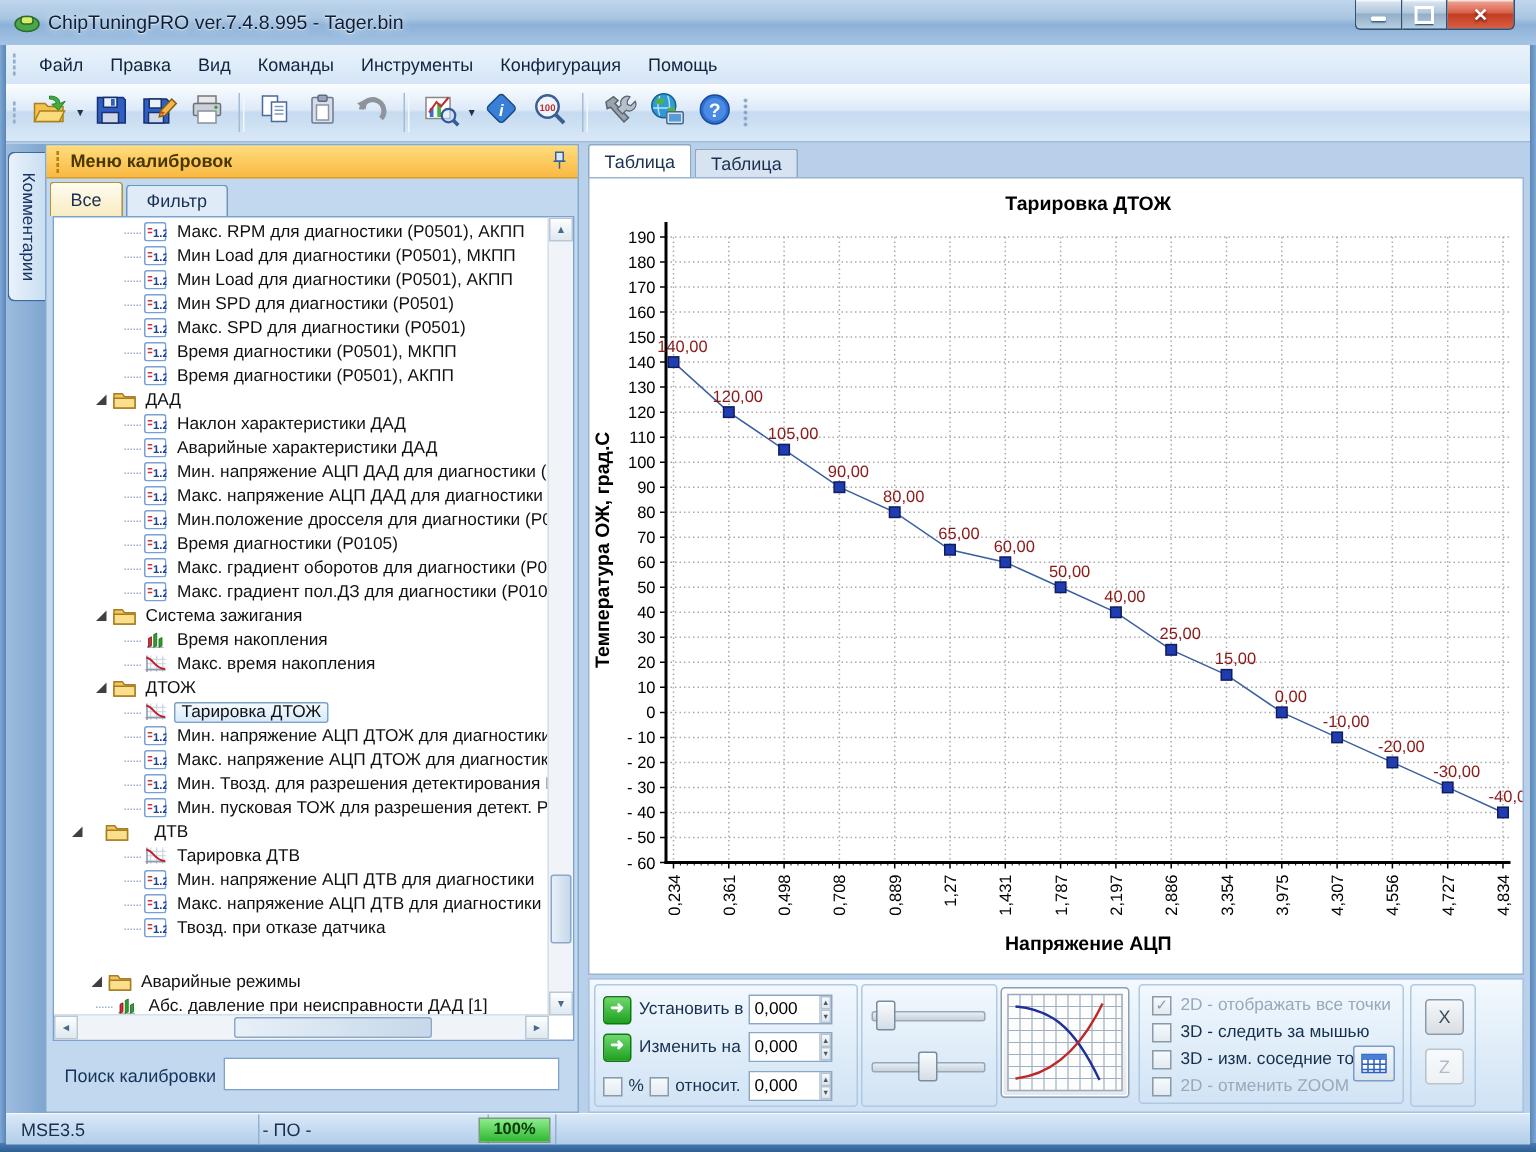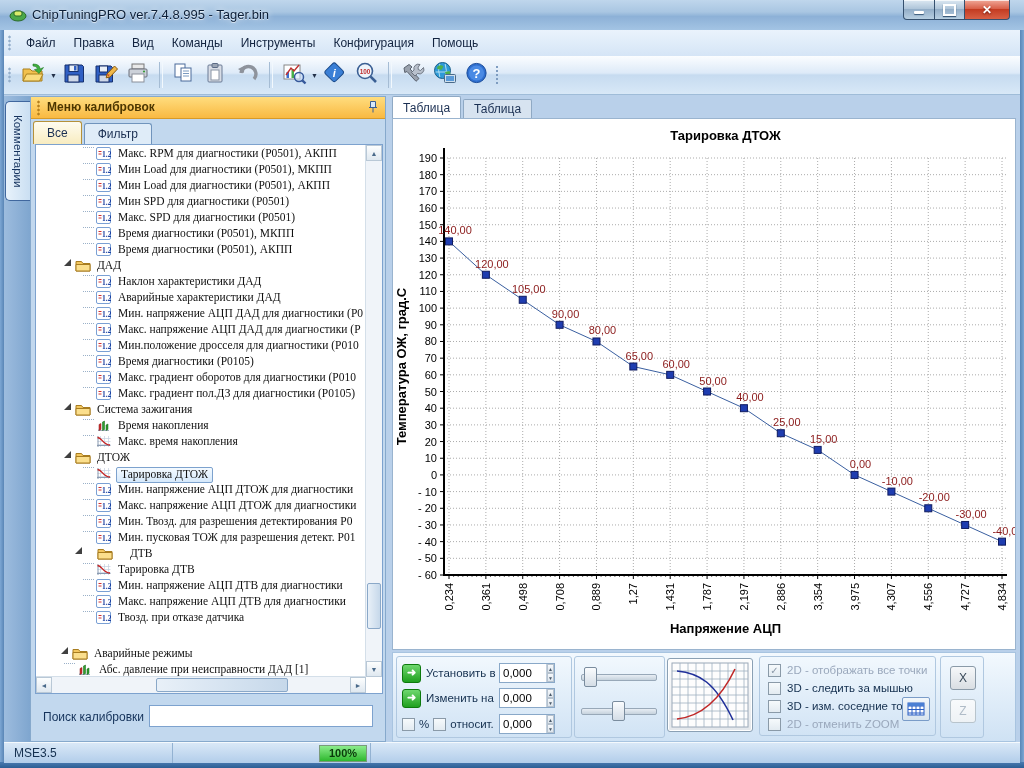--- a/index.html
+++ b/index.html
@@ -53,21 +53,21 @@
     color:#4c3600;font-weight:bold;font-size:12px;line-height:21px;padding-left:16px;position:relative;}
   #lp-header .grip{position:absolute;left:2px;top:3px;background-image:radial-gradient(#b57f1d 1px,transparent 1.2px);}
   #pin{position:absolute;right:6px;top:3px;}
   #lp-tabs{height:25px;display:flex;align-items:flex-end;padding-left:2px;}
   .lp-tab{height:20px;padding:0 13px;font-size:12px;line-height:20px;color:#1a2f52;
     border:1px solid #7094bc;border-bottom:none;border-radius:3px 3px 0 0;background:#dfecf8;margin-right:2px;}
   .lp-tab.active{background:linear-gradient(#fefcf0,#f8ecc0);border-color:#b5913a;height:22px;line-height:22px;}
   #tree-box{position:absolute;left:4px;top:47px;width:348px;height:550px;background:#fff;
     border:1px solid #7da2ce;box-sizing:border-box;}
   #tree{position:absolute;left:1px;top:2px;right:17px;bottom:17px;overflow:hidden;}
-  .tree-row{height:16px;display:flex;white-space:nowrap;font-size:11.5px;color:#111;font-family:Liberation Serif, serif;}
+  .tree-row{height:16px;display:flex;align-items:center;white-space:nowrap;font-size:11.5px;color:#111;}
   .guide{width:11px;border-top:1px dotted #9ab0c8;margin-right:2px;flex:none;}
   .tri{width:0;height:0;border-left:7px solid transparent;border-bottom:7px solid #404040;margin:0 4px 2px 0;flex:none;}
   .ticon{width:16px;height:14px;margin-right:4px;flex:none;display:inline-flex;}
   .tlabel{padding:0 2px;}
   .tlabel.sel{border:1px solid #7da2ce;background:linear-gradient(#f4faff,#d6e9fb);border-radius:2px;padding:0 4px;}
   
   .vscroll{position:absolute;right:0;top:0;width:16px;bottom:16px;background:#f0f4f9;border-left:1px solid #d4dfe9;}
   .hscroll{position:absolute;left:0;bottom:0;right:16px;height:16px;background:#f0f4f9;border-top:1px solid #d4dfe9;}
   .sb-btn{position:absolute;width:16px;height:16px;background:linear-gradient(#fdfefe,#dfe8f0);
     border:1px solid #b9c8d6;box-sizing:border-box;color:#4a6a8a;font-size:7px;display:flex;align-items:center;justify-content:center;}
@@ -565,21 +565,21 @@
             <span class="guide"></span>
             <span class="ticon">
               <svg width="15" height="13">
                 <rect x="0.5" y="0.5" width="14" height="12" rx="1.5" fill="#fff" stroke="#7aa0d4"></rect>
                 <path d="M2.5 4.5 h3 M2.5 7 h3" stroke="#d03030"></path>
                 <text x="6" y="10" font-size="7.5" font-weight="bold" fill="#1a3fa0">1.2</text>
               </svg>
             </span>
             <span class="tlabel">Мин. пусковая ТОЖ для разрешения детект. P01</span>
           </div>
-          <div class="tree-row" style="padding-left: 38px; gap: 11px;">
+          <div class="tree-row" style="padding-left: 11px; gap: 11px;">
             <span class="tri"></span>
             <span class="ticon">
               <svg width="16" height="13">
                 <path d="M1 2.5 h5.5 l1.5 2 h7 v7.5 h-14z" fill="#f3c75f" stroke="#a87d20"></path>
                 <path d="M1 5.5 h14 v6.5 h-14z" fill="#fbdf8d" stroke="#a87d20"></path>
               </svg>
             </span>
             <span class="tlabel">ДТВ</span>
           </div>
           <div class="tree-row" style="padding-left: 46px;">
@@ -1049,16 +1049,17 @@
 
       <div class="group" id="group4">
         <div class="xz-btn" style="top:9px;">X</div>
         <div class="xz-btn disabled" style="top:42px;">Z</div>
       </div>
     </div>
   </div>
 
   <div id="statusbar">
     <div class="sb-seg" style="left:0;width:158px;padding-left:10px;">MSE3.5</div>
+    <div class="sb-seg" style="left:159px;width:150px;padding-left:12px;">- ПО -</div>
     <div class="sb-seg" style="left:310px;width:56px;"></div>
     <div id="progress">100%</div>
   </div>
 </div>
 
 </body></html>

